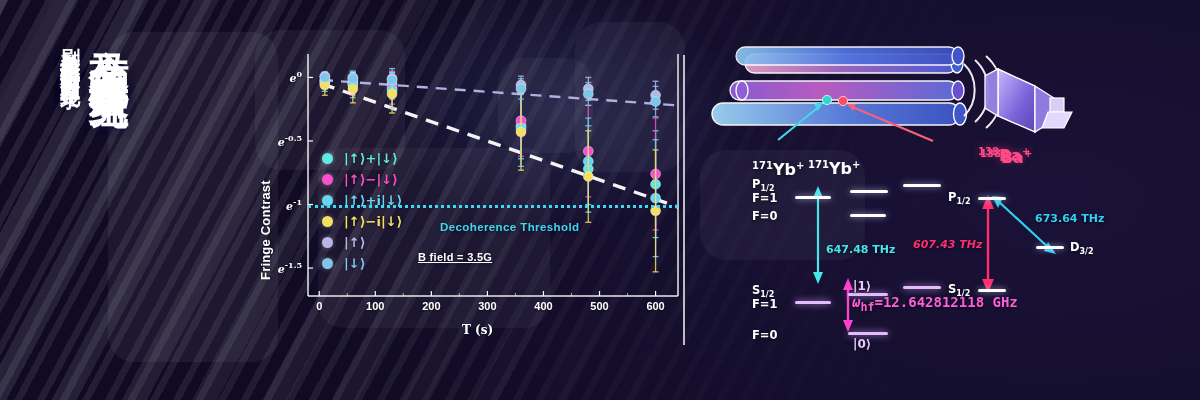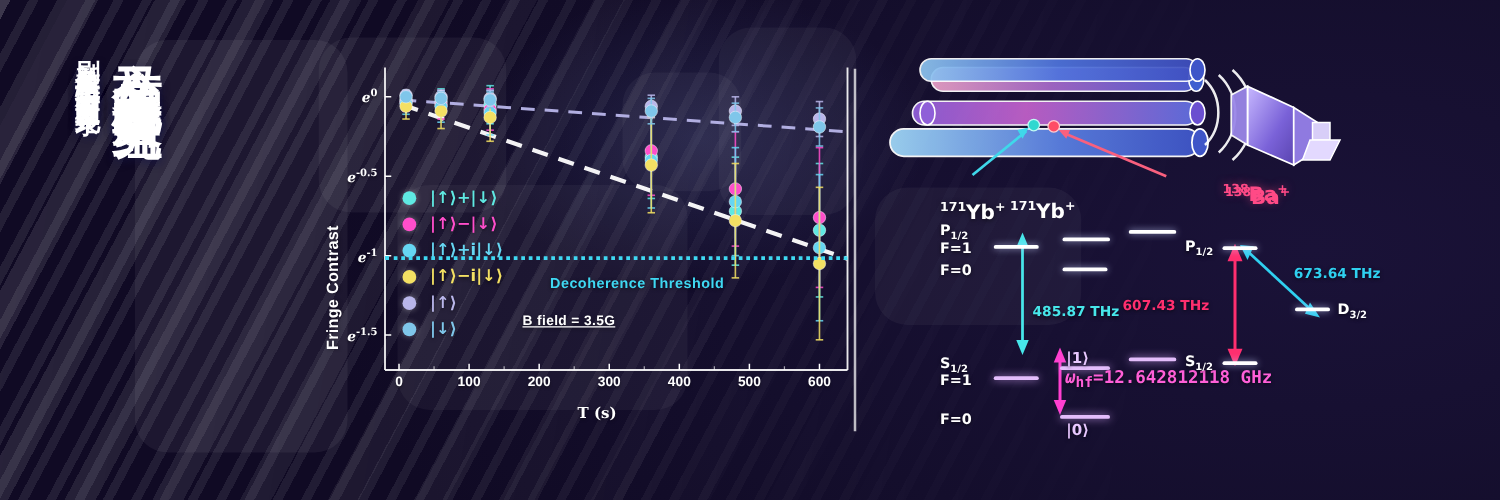--- a/index.html
+++ b/index.html
@@ -468,21 +468,21 @@
     <div class="lvl violet" style="left:158px; top:332px; width:40px;"></div>
 
     <div class="el" style="left:62px;  top:177px;"><span>P</span><sub>1/2</sub></div>
     <div class="el" style="left:62px;  top:191px;">F=1</div>
     <div class="el" style="left:62px;  top:209px;">F=0</div>
 
     <div class="el" style="left:62px;  top:283px;"><span>S</span><sub>1/2</sub></div>
     <div class="el" style="left:62px;  top:297px;">F=1</div>
     <div class="el" style="left:62px;  top:328px;">F=0</div>
 
-    <div class="freq" style="left:136px; top:243px; color:#47e6ea;">485.87 THz</div>
+    <div class="freq" style="left:136px; top:243px; color:#47e6ea;">647.48 THz</div>
 
     <div class="ketlab" style="left:163px; top:279px;">|1⟩</div>
     <div class="ketlab" style="left:163px; top:337px;">|0⟩</div>
 
     <div class="freq" style="left:162px; top:294px; color:#ff5fd8; font-family:'DejaVu Sans Mono',monospace; font-size:14px;"><i>ω</i><sub>hf</sub><span>=12.642812118 GHz</span></div>
 
     <svg width="200" height="190" style="position:absolute;left:250px;top:165px;">
       <g>
         <line x1="48" y1="38" x2="48" y2="120" stroke="#ff2f6f" stroke-width="2.4"></line>
         <polygon points="48,30 42,44 54,44" fill="#ff2f6f"></polygon>
@@ -498,17 +498,17 @@
     <div class="lvl" style="left:288px; top:197px; width:28px;"></div>
     <div class="lvl" style="left:346px; top:246px; width:28px;"></div>
     <div class="lvl" style="left:288px; top:289px; width:28px;"></div>
 
     <div class="sp-title" style="left:290px; top:148px; color:#ff4a86;"><sup>138</sup><span>Ba</span><sup>+</sup></div>
 
     <div class="el" style="left:258px; top:190px;"><span>P</span><sub>1/2</sub></div>
     <div class="el" style="left:258px; top:282px;"><span>S</span><sub>1/2</sub></div>
     <div class="el" style="left:380px; top:240px;"><span>D</span><sub>3/2</sub></div>
 
-    <div class="freq" style="left:208px; top:238px; color:#ff2f6f;">607.43 THz</div>
+    <div class="freq" style="left:223px; top:238px; color:#ff2f6f;font-style:italic;">607.43 THz</div>
     <div class="freq" style="left:345px; top:212px; color:#2fd0f0;">673.64 THz</div>
   </div>
 
 </div>
 
 </body></html>

